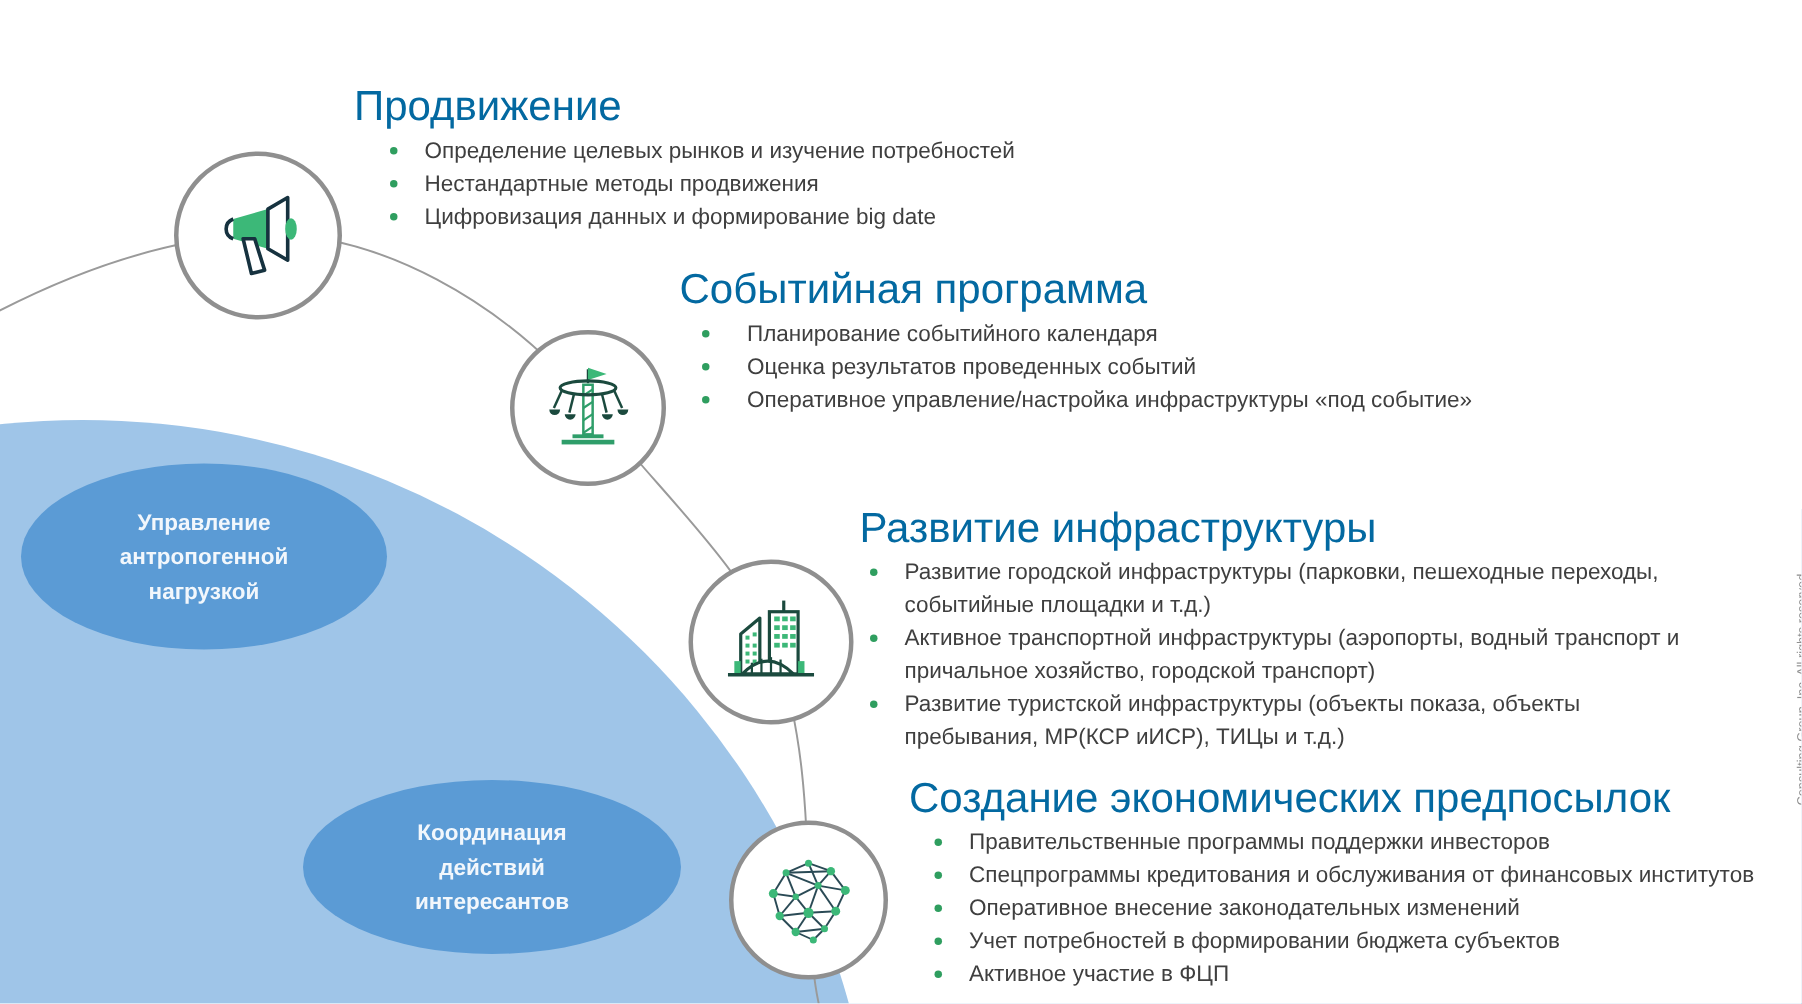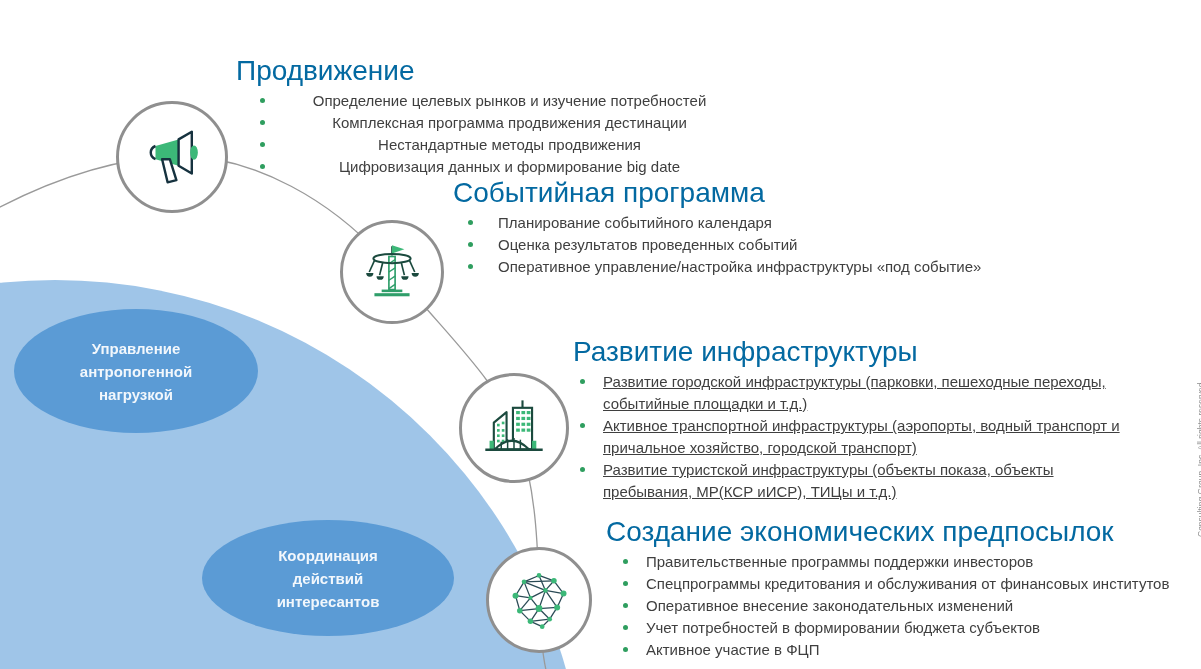--- a/index.html
+++ b/index.html
@@ -40,25 +40,25 @@
   .section h2{
     margin:0;font-size:28px;font-weight:400;color:#0369a1;line-height:26px;
   }
   .section ul{margin:6px 0 0 0;padding:0;list-style:none;
     font-size:15px;color:#3f3f3f;line-height:22px;}
   .section li{position:relative;}
   .section li::before{
     content:'';position:absolute;top:8px;width:5px;height:5px;border-radius:50%;background:#2f9e5f;
   }
   #sec-promo{left:236px;top:58px;width:500px;}
-  #sec-promo li{padding-left:47px;text-align:center;} #sec-promo li::before{left:24px;}
+  #sec-promo li{padding-left:47px;} #sec-promo li::before{left:24px;}
   #sec-events{left:453px;top:180px;width:600px;}
   #sec-events li{padding-left:45px;} #sec-events li::before{left:15px;}
   #sec-infra{left:573px;top:339px;width:560px;}
-  #sec-infra li{padding-left:30px;text-decoration:underline;} #sec-infra li::before{left:7px;}
+  #sec-infra li{padding-left:30px;} #sec-infra li::before{left:7px;}
   #sec-econ{left:590px;top:519px;width:595px;margin-left:16px;}
   #sec-econ li{padding-left:40px;} #sec-econ li::before{left:17px;}
   
   .copyright-wrap{position:absolute;right:2px;top:345px;width:12px;height:195px;z-index:6;}
   .copyright{
     position:absolute;left:9px;top:192px;transform:rotate(-90deg);transform-origin:0 0;
     white-space:nowrap;font-size:8.5px;color:#8f8f8f;
   }
 </style>
 </head>
@@ -198,21 +198,20 @@
           <circle cx="22" cy="50" r="2.6"></circle>
         <circle cx="33" cy="55" r="2.2"></circle>
       </g>
     </svg>
   </div>
 
   <div class="section" id="sec-promo">
     <h2>Продвижение</h2>
     <ul>
       <li>Определение целевых рынков и изучение потребностей</li>
-      <li>Комплексная программа продвижения дестинации</li>
       <li>Нестандартные методы продвижения</li>
       <li>Цифровизация данных и формирование big date</li>
     </ul>
   </div>
 
   <div class="section" id="sec-events">
     <h2>Событийная программа</h2>
     <ul>
       <li>Планирование событийного календаря</li>
       <li>Оценка результатов проведенных событий</li>

